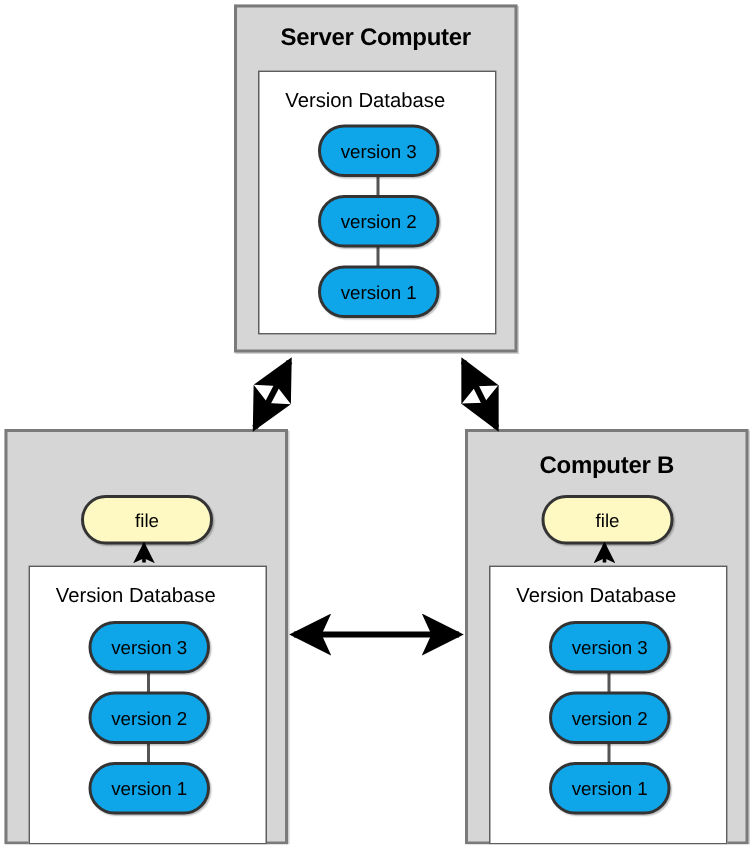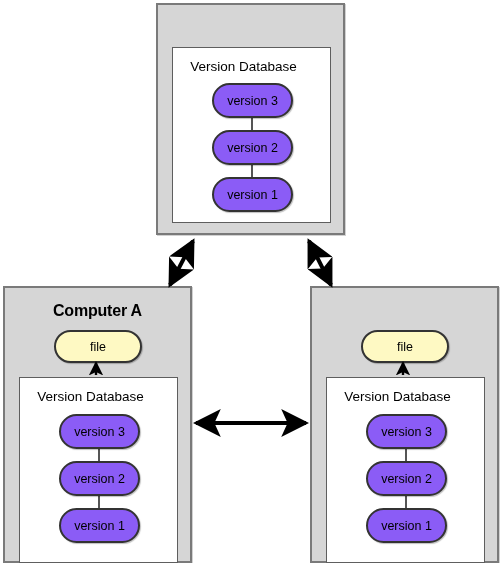--- a/index.html
+++ b/index.html
@@ -57,21 +57,21 @@
     box-sizing: border-box;
     border: 2.5px solid #333333;
     border-radius: 999px;
     display: flex;
     align-items: center;
     justify-content: center;
     font-size: 12.5px;
     color: #000000;
     box-shadow: 1px 1px 1px rgba(0,0,0,0.25);
   }
-  .capsule.version { background: #8b5cf6; }
+  .capsule.version { background: #0ea5e9; }
   .capsule.file    { background: #fef9c3; }
 
   
   .stack-link {
     position: absolute;
     width: 1.5px;
     background: #555555;
   }
   
   #arrows {
@@ -82,41 +82,41 @@
     height: 563px;
     pointer-events: none;
   }
 </style>
 </head>
 <body>
 
 <div id="canvas">
 
   <div class="computer-box" style="left:156px; top:3px; width:189px; height:232px;">
+    <div class="box-title" style="top:12px;">Server Computer</div>
 
     <div class="vdb-panel" style="left:14px; top:42px; width:159px; height:176px;">
       <div class="vdb-title" style="top:11px;">Version Database</div>
 
       <div class="stack-link" style="left:78px; top:69px; height:16px;"></div>
       <div class="stack-link" style="left:78px; top:116px; height:16px;"></div>
 
       <div class="capsule version" style="left:39px; top:35px; width:81px; height:35px;">
         <span>version 3</span>
       </div>
       <div class="capsule version" style="left:39px; top:82px; width:81px; height:35px;">
         <span>version 2</span>
       </div>
       <div class="capsule version" style="left:39px; top:129px; width:81px; height:35px;">
         <span>version 1</span>
       </div>
     </div>
   </div>
 
   <div class="computer-box" style="left:3px; top:286px; width:189px; height:277px;">
-    <div class="box-title" style="top:14px;">Computer A</div>
 
     <div class="capsule file" style="left:49px; top:42px; width:88px; height:33px;">
       <span>file</span>
     </div>
 
     <div class="vdb-panel" style="left:14px; top:89px; width:159px; height:186px;">
       <div class="vdb-title" style="top:11px;">Version Database</div>
 
       <div class="stack-link" style="left:78px; top:70px; height:16px;"></div>
       <div class="stack-link" style="left:78px; top:117px; height:16px;"></div>
@@ -127,20 +127,21 @@
       <div class="capsule version" style="left:39px; top:83px; width:81px; height:35px;">
         <span>version 2</span>
       </div>
       <div class="capsule version" style="left:39px; top:130px; width:81px; height:35px;">
         <span>version 1</span>
       </div>
     </div>
   </div>
 
   <div class="computer-box" style="left:310px; top:286px; width:189px; height:277px;">
+    <div class="box-title" style="top:14px;">Computer B</div>
 
     <div class="capsule file" style="left:49px; top:42px; width:88px; height:33px;">
       <span>file</span>
     </div>
 
     <div class="vdb-panel" style="left:14px; top:89px; width:159px; height:186px;">
       <div class="vdb-title" style="top:11px;">Version Database</div>
 
       <div class="stack-link" style="left:78px; top:70px; height:16px;"></div>
       <div class="stack-link" style="left:78px; top:117px; height:16px;"></div>

